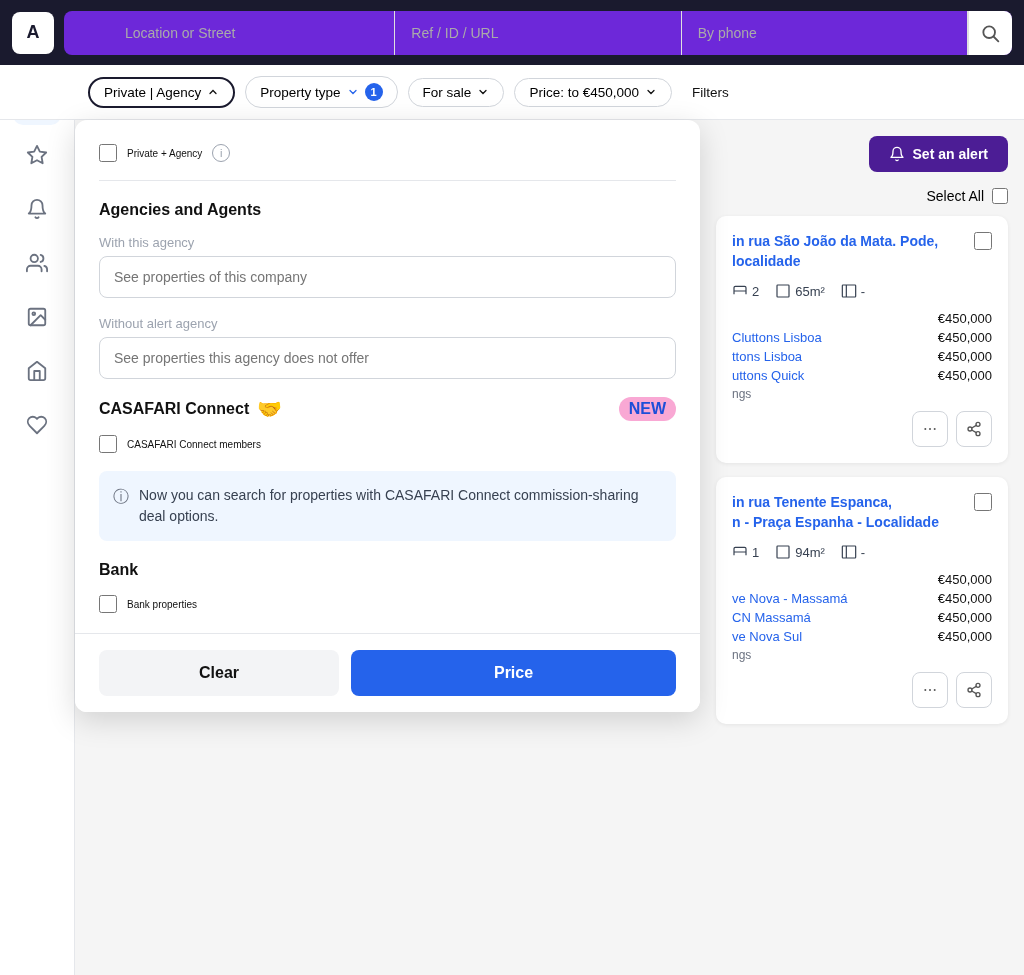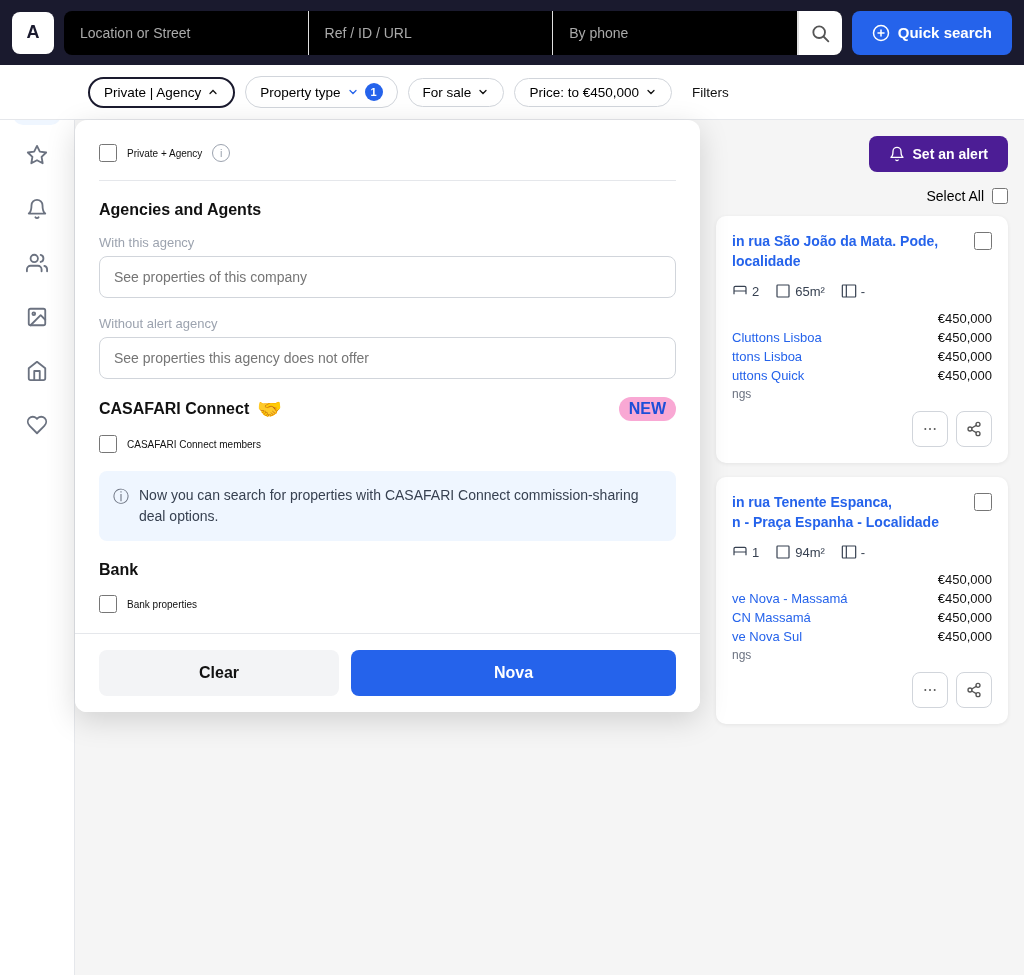--- a/index.html
+++ b/index.html
@@ -6,21 +6,21 @@
     body { font-family: -apple-system, BlinkMacSystemFont, 'Segoe UI', sans-serif; background: #f5f5f5; width: 1024px; height: 975px; overflow: hidden; position: relative; }
 
     
     .top-nav {
       display: flex; align-items: center; background: #1a1a2e; height: 65px; padding: 0 12px; gap: 10px; position: relative; z-index: 100;
     }
     .logo-box {
       width: 42px; height: 42px; background: white; border-radius: 8px; display: flex; align-items: center; justify-content: center; font-weight: 900; font-size: 18px; color: #1a1a2e; flex-shrink: 0;
     }
     .search-bar {
-      flex: 1; background: #000000; border-radius: 8px; height: 44px; display: flex; align-items: center; overflow: hidden;
+      flex: 1; background: #6d28d9; border-radius: 8px; height: 44px; display: flex; align-items: center; overflow: hidden; padding-left: 45px;
     }
     .search-segment {
       flex: 1; display: flex; align-items: center; padding: 0 16px; height: 100%; border-right: 1px solid #e0e0e0; color: #aaa; font-size: 14px;
     }
     .search-segment:last-of-type { border-right: none; }
     .search-icon-btn {
       width: 44px; height: 44px; display: flex; align-items: center; justify-content: center; background: white; cursor: pointer; border-left: 1px solid #e0e0e0;
     }
     .quick-search-btn {
       background: #2563eb; color: white; border: none; border-radius: 8px; height: 44px; padding: 0 20px; font-size: 15px; font-weight: 600; cursor: pointer; display: flex; align-items: center; gap: 8px; white-space: nowrap;
@@ -181,27 +181,20 @@
     <div class="search-segment">
       <span style="color:#aaa;font-size:14px;">By phone</span>
     </div>
     <div class="search-icon-btn">
       <svg width="20" height="20" viewBox="0 0 24 24" fill="none" stroke="#555" stroke-width="2.2" stroke-linecap="round" stroke-linejoin="round">
           <circle cx="11" cy="11" r="7"></circle>
           <line x1="16.5" y1="16.5" x2="22" y2="22"></line>
         </svg>
     </div>
   </div>
-  <button class="quick-search-btn">
-    <svg width="18" height="18" viewBox="0 0 24 24" fill="none" stroke="white" stroke-width="2" stroke-linecap="round" stroke-linejoin="round">
-        <path d="M12 2C6.5 2 2 6.5 2 12s4.5 10 10 10 10-4.5 10-10S17.5 2 12 2z"></path>
-        <path d="M12 8v8M8 12h8"></path>
-      </svg>
-    <span>Quick search</span>
-  </button>
 </div>
 
 <div class="filter-bar" style="padding-left:88px;">
   <button class="filter-btn active">
     <span>Private | Agency</span>
     <svg width="12" height="12" viewBox="0 0 24 24" fill="none" stroke="#111" stroke-width="2.5" stroke-linecap="round">
         <polyline points="18 15 12 9 6 15"></polyline>
       </svg>
   </button>
   <button class="filter-btn">
@@ -320,21 +313,21 @@
       <div class="checkbox-row">
         <input type="checkbox" id="bp-check" style="">
         <label for="bp-check" class="checkbox-label">Bank properties</label>
       </div>
     </div>
 
   </div>
 
   <div class="panel-footer">
     <button class="btn-clear">Clear</button>
-    <button class="btn-save">Nova</button>
+    <button class="btn-save">Price</button>
   </div>
 </div>
 
 <div class="right-content" style="left:700px; top:120px;">
 
   <div class="alert-bar">
     <button class="alert-btn">
       <svg width="16" height="16" viewBox="0 0 24 24" fill="none" stroke="white" stroke-width="2" stroke-linecap="round" stroke-linejoin="round">
           <path d="M18 8A6 6 0 0 0 6 8c0 7-3 9-3 9h18s-3-2-3-9"></path>
           <path d="M13.73 21a2 2 0 0 1-3.46 0"></path>

